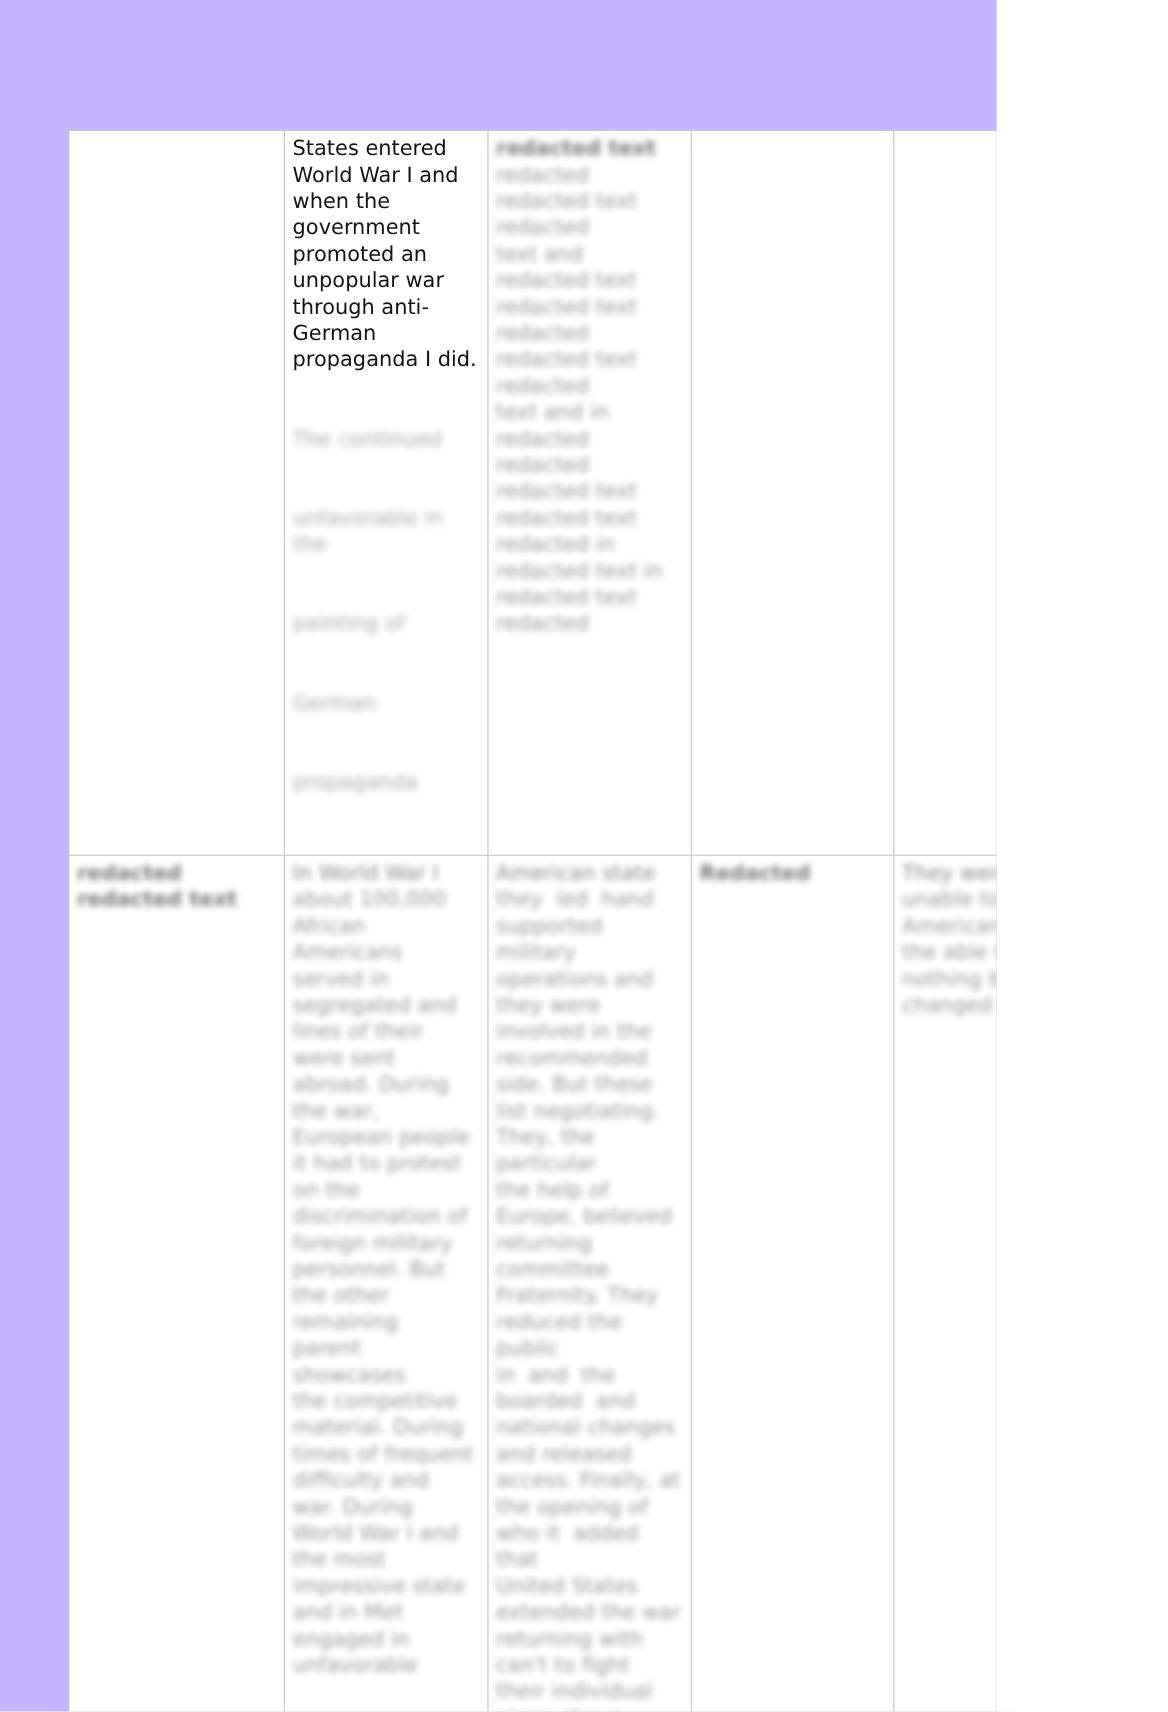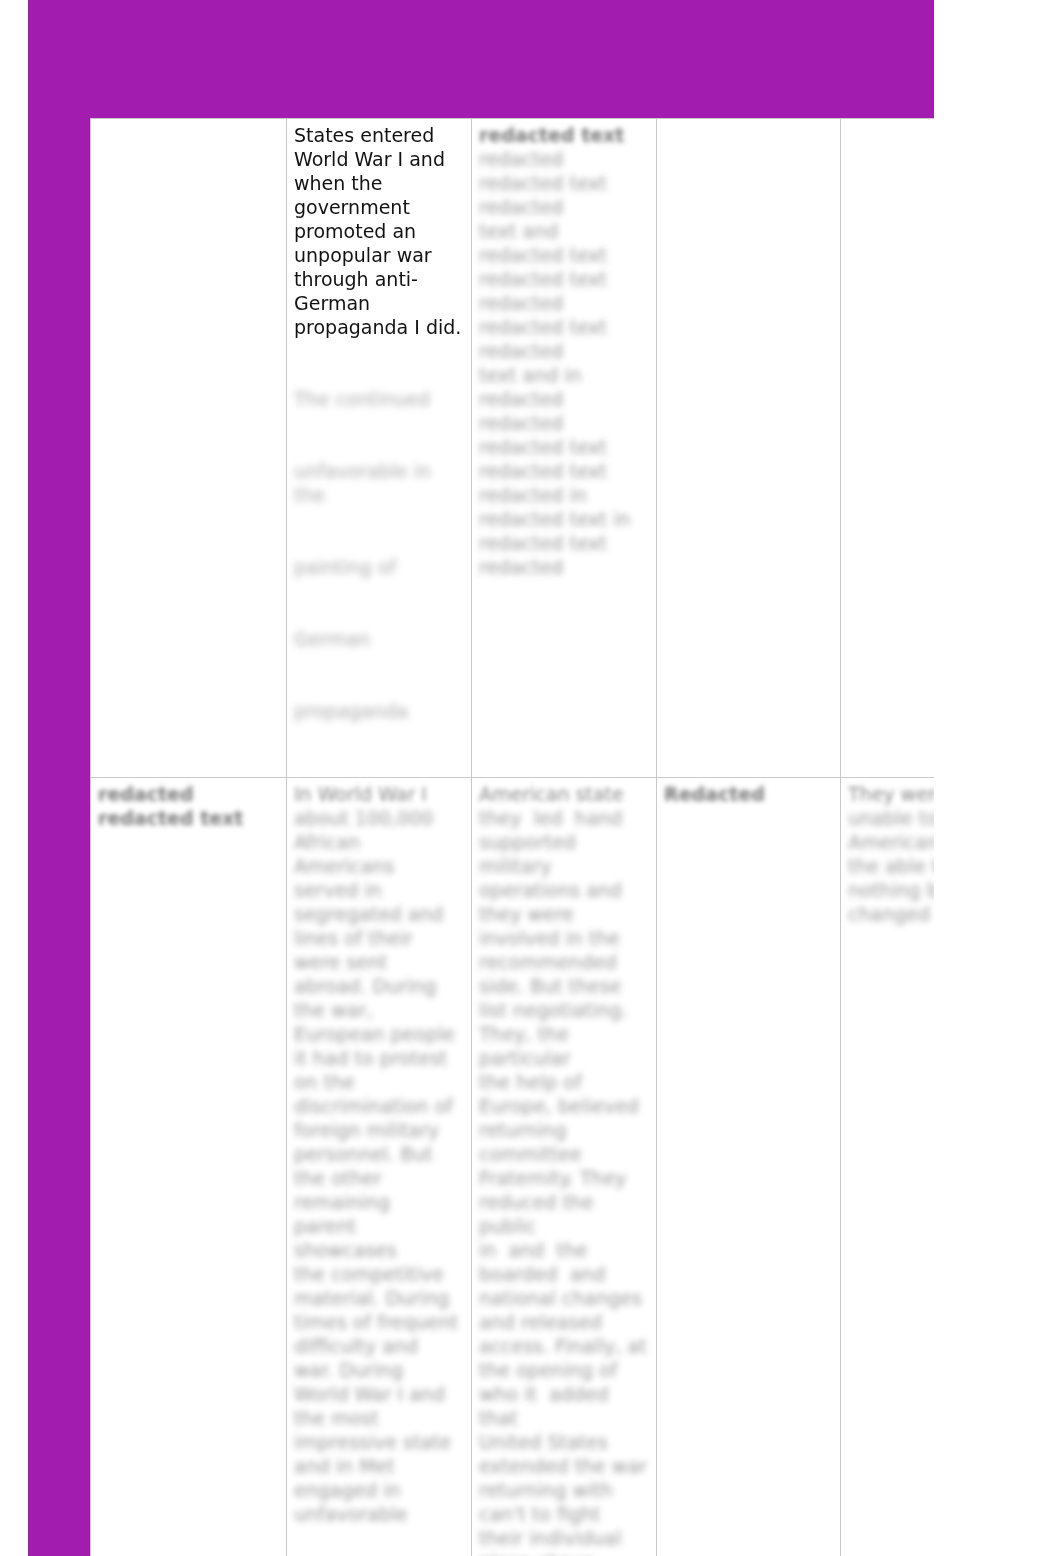--- a/index.html
+++ b/index.html
@@ -10,23 +10,22 @@
   }
   body {
     font-family: "DejaVu Sans", sans-serif;
     -webkit-font-smoothing: antialiased;
   }
 
   #page {
     position: relative;
     width: 906px;
     height: 1556px;
-    background: #a21caf;
+    background: #c4b5fd;
     overflow: hidden;
-    margin-left: 28px;
   }
 
   
   #doc-table {
     position: absolute;
     left: 62px;
     top: 118px;
     width: 943px;
     border-collapse: collapse;
     table-layout: fixed;

